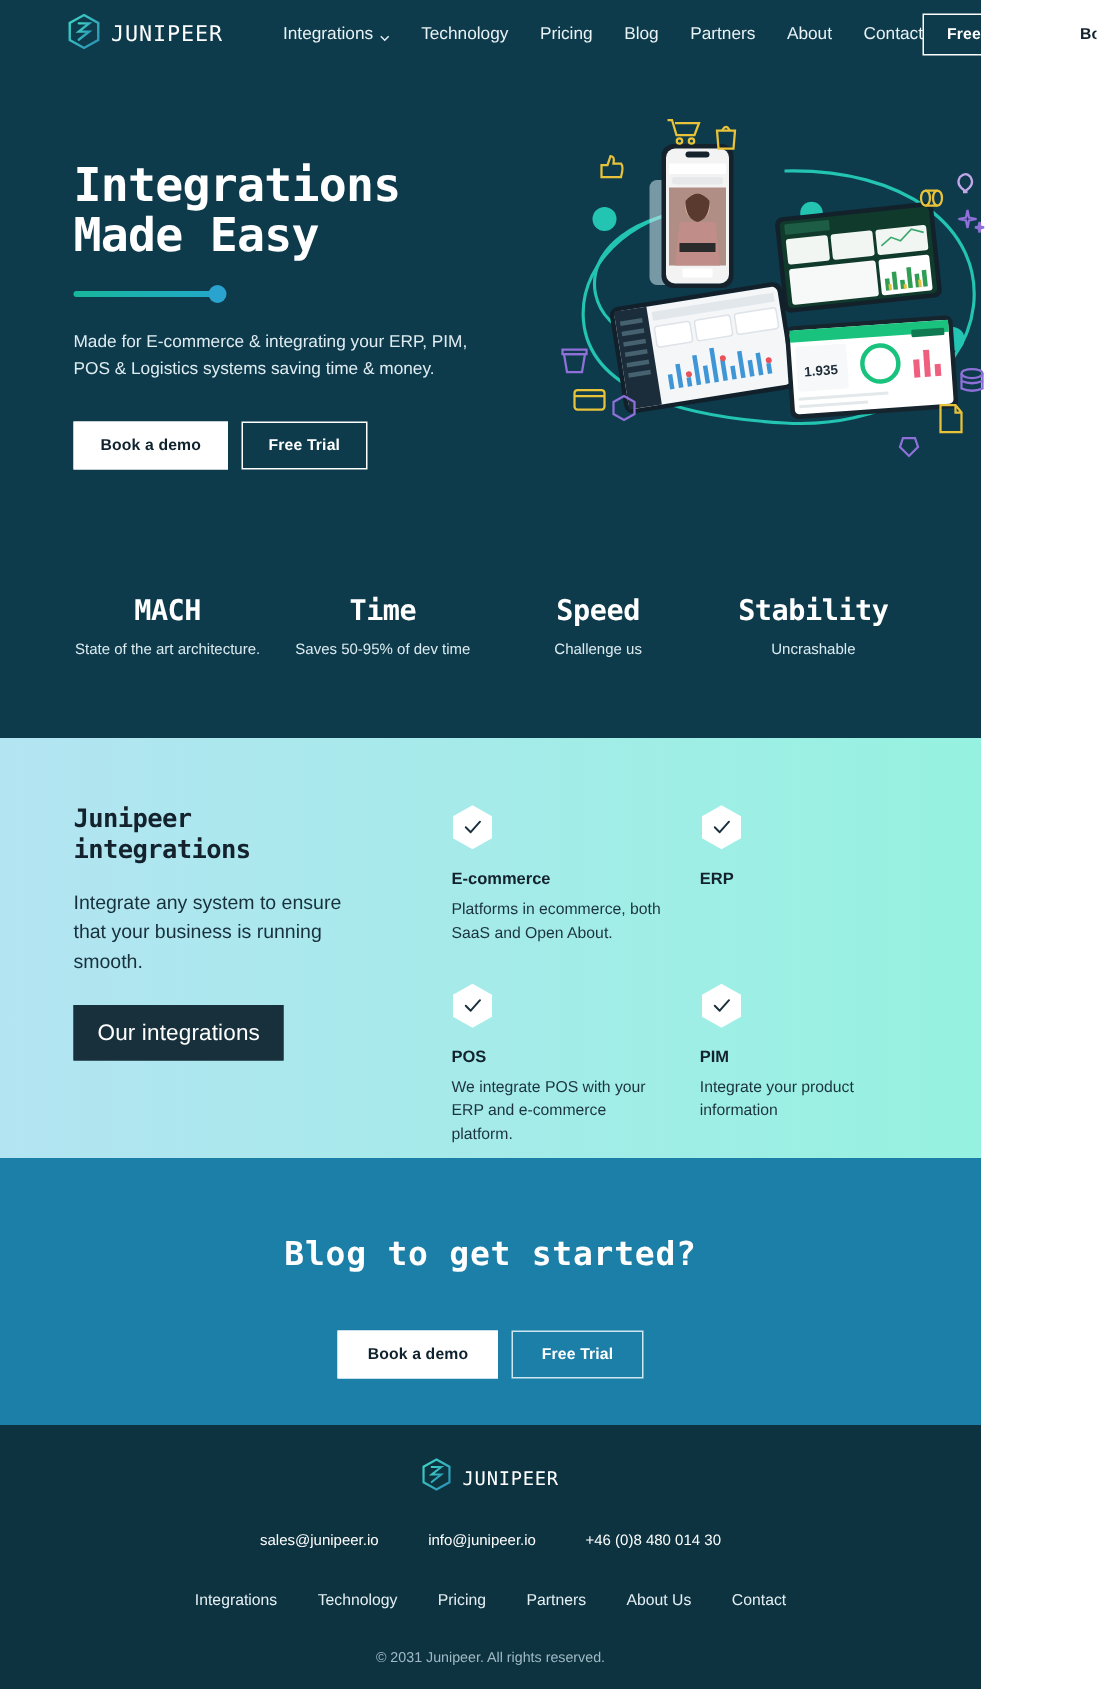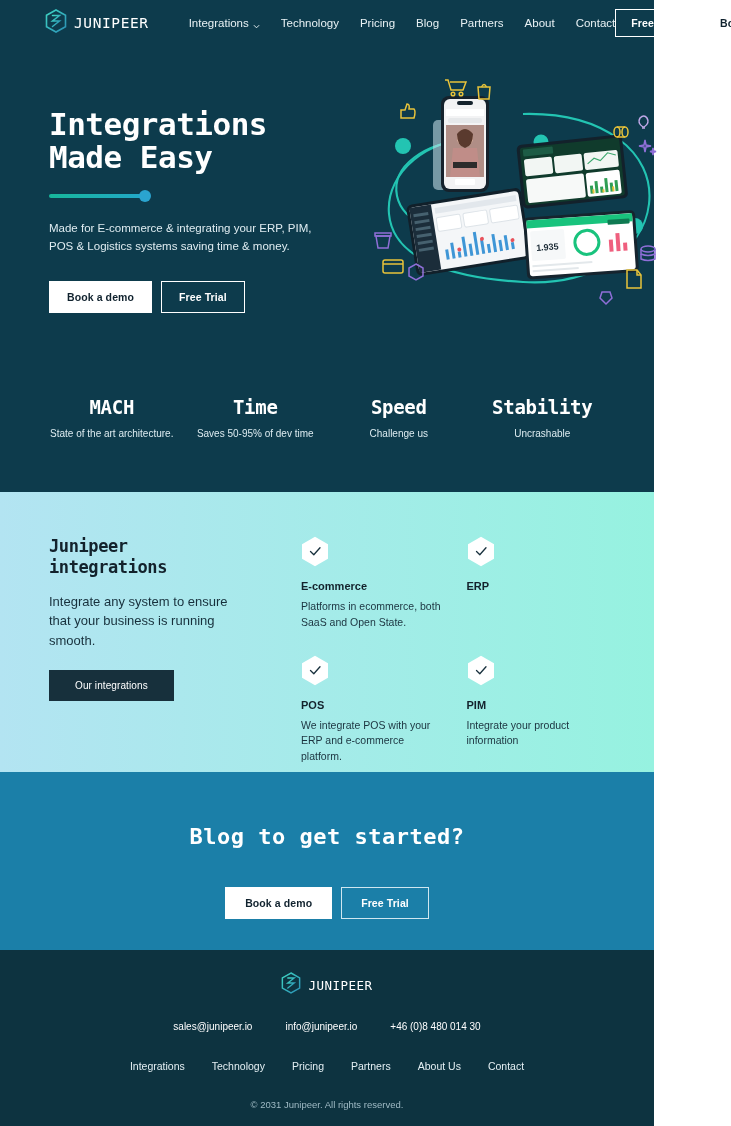--- a/index.html
+++ b/index.html
@@ -79,21 +79,21 @@
   }
   .int-left { width: 208px; }
   .int-title {
     font-family: "DejaVu Sans Mono", monospace;
     font-size: 17px; font-weight: 700; line-height: 1.25; color: #13222c;
     white-space: pre-line; letter-spacing: -0.4px;
   }
   .int-desc { font-size: 13px; line-height: 1.5; margin-top: 13px; color: #17303c; max-width: 195px; }
   .btn-dark {
     background: #17303c; color: #ffffff; border-color: #17303c;
-    margin-top: 20px; padding: 9px 25px; font-size: 10px; font-weight: 400;
+    margin-top: 20px; padding: 9px 15px; font-size: 15px; font-weight: 400;
   }
   .int-grid {
     flex: 1; display: grid; grid-template-columns: 1fr 1fr; column-gap: 23px; row-gap: 24px;
     margin-left: 44px; align-content: start;
   }
   .feature { }
   .hexicon {
     width: 28px; height: 31px; position: relative; display: flex;
     align-items: center; justify-content: center;
   }
@@ -408,21 +408,21 @@
 
     <div class="int-grid">
       <div class="feature">
         <div class="hexicon">
           <svg width="28" height="31" viewBox="0 0 28 31">
             <path d="M14 0.8 L27 8.2 L27 22.8 L14 30.2 L1 22.8 L1 8.2 Z" fill="#ffffff"></path>
             <path d="M9.5 15.5 L12.8 18.8 L19 11.8" fill="none" stroke="#18303d" stroke-width="1.3" stroke-linecap="round" stroke-linejoin="round"></path>
           </svg>
         </div>
         <div class="feature-title">E-commerce</div>
-        <div class="feature-desc">Platforms in ecommerce, both SaaS and Open State.</div>
+        <div class="feature-desc">Platforms in ecommerce, both SaaS and Open About.</div>
       </div>
 
       <div class="feature">
         <div class="hexicon">
           <svg width="28" height="31" viewBox="0 0 28 31">
             <path d="M14 0.8 L27 8.2 L27 22.8 L14 30.2 L1 22.8 L1 8.2 Z" fill="#ffffff"></path>
             <path d="M9.5 15.5 L12.8 18.8 L19 11.8" fill="none" stroke="#18303d" stroke-width="1.3" stroke-linecap="round" stroke-linejoin="round"></path>
           </svg>
         </div>
         <div class="feature-title">ERP</div>

